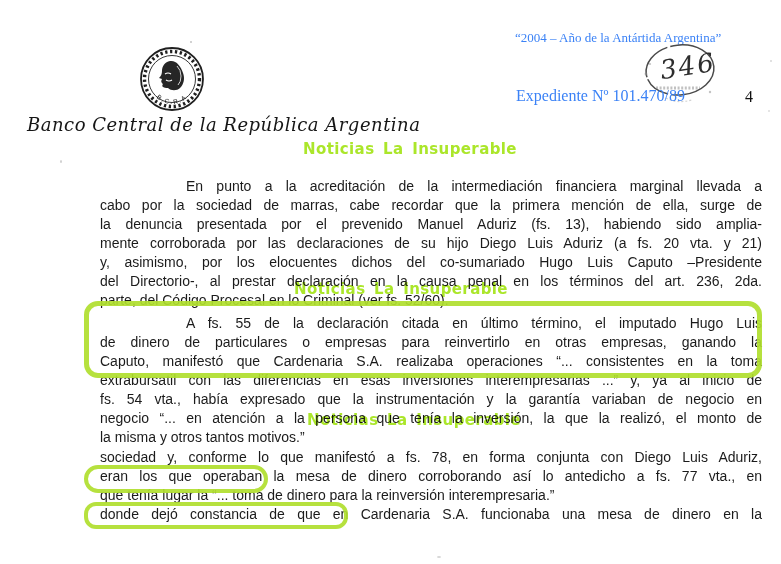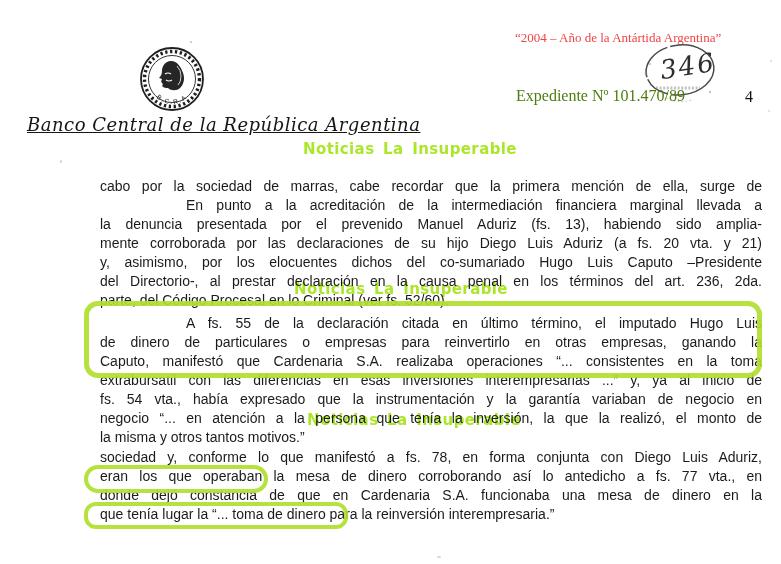--- a/index.html
+++ b/index.html
@@ -1,31 +1,31 @@
 <!DOCTYPE html>
 <html><head>
 <meta charset="utf-8">
 <style>
   html,body{margin:0;padding:0;background:#e8e8e8;}
   .page{position:relative;width:781px;height:564px;background:#ffffff;overflow:hidden;
         font-family:"Liberation Sans",sans-serif;color:#1c1c1c;margin:0 auto;}
 
   
-  .quote{position:absolute;left:515px;top:30px;font:13px "Liberation Serif",serif;color:#ef4444;white-space:nowrap;}
-  .expediente{position:absolute;left:516px;top:87px;font:16px "Liberation Serif",serif;color:#4d7c0f;white-space:nowrap;}
+  .quote{position:absolute;left:515px;top:30px;font:13px "Liberation Serif",serif;color:#3b82f6;white-space:nowrap;}
+  .expediente{position:absolute;left:516px;top:87px;font:16px "Liberation Serif",serif;color:#3b82f6;white-space:nowrap;}
   .pagenum{position:absolute;left:745px;top:88px;font:16px "Liberation Serif",serif;color:#111;}
   .folio{position:absolute;left:636px;top:40px;width:90px;height:66px;}
   .folio svg{position:absolute;left:0;top:0;}
   .folio .num{position:absolute;left:24px;top:11px;font:italic 26px "DejaVu Serif",serif;
               color:#2e2e2e;transform:rotate(-9deg);letter-spacing:2px;}
 
   
   .seal{position:absolute;left:137px;top:44px;width:70px;height:70px;}
   .bankname{position:absolute;left:27px;top:114px;font:italic 18px "DejaVu Serif",serif;
-            letter-spacing:.5px;color:#161616;white-space:nowrap;text-decoration:underline;}
+            letter-spacing:.5px;color:#161616;white-space:nowrap;}
 
   
   .wm{position:absolute;font:700 15px "DejaVu Sans",sans-serif;color:#abe62a;
       letter-spacing:.4px;word-spacing:3px;mix-blend-mode:multiply;white-space:nowrap;z-index:5;}
   .wm1{left:303px;top:140px;} .wm2{left:294px;top:280px;} .wm3{left:307px;top:411px;}
 
   
   .para{position:absolute;left:100px;width:662px;font-size:14px;line-height:19px;color:#1b1b1b;}
   .p1{top:177px;} .p2{top:314px;} .p3{top:448px;}
   .line{height:19px;text-align:justify;text-align-last:justify;}
@@ -80,42 +80,42 @@
     </svg>
   </div>
 
   <div class="bankname">Banco Central de la República Argentina</div>
 
   <div class="wm wm1">Noticias La Insuperable</div>
   <div class="wm wm2">Noticias La Insuperable</div>
   <div class="wm wm3">Noticias La Insuperable</div>
 
   <div class="para p1">
+      <div class="line first">En punto a la acreditación de la intermediación financiera marginal llevada a</div>
       <div class="line">cabo por la sociedad de marras, cabe recordar que la primera mención de ella, surge de</div>
-      <div class="line first">En punto a la acreditación de la intermediación financiera marginal llevada a</div>
       <div class="line">la denuncia presentada por el prevenido Manuel Aduriz (fs. 13), habiendo sido amplia-</div>
       <div class="line">mente corroborada por las declaraciones de su hijo Diego Luis Aduriz (a fs. 20 vta. y 21)</div>
       <div class="line">y, asimismo, por los elocuentes dichos del co-sumariado Hugo Luis Caputo –Presidente</div>
       <div class="line">del Directorio-, al prestar declaración en la causa penal en los términos del art. 236, 2da.</div>
       <div class="line last">parte, del Código Procesal en lo Criminal (ver fs. 52/60).</div>
     </div>
   <div class="para p2">
       <div class="line first">A fs. 55 de la declaración citada en último término, el imputado Hugo Luis</div>
       <div class="line">de dinero de particulares o empresas para reinvertirlo en otras empresas, ganando la</div>
       <div class="line">Caputo, manifestó que Cardenaria S.A. realizaba operaciones “... consistentes en la toma</div>
       <div class="line">extrabursatil con las diferencias en esas inversiones interempresarias ...” y, ya al inicio de</div>
       <div class="line">fs. 54 vta., había expresado que la instrumentación y la garantía variaban de negocio en</div>
       <div class="line">negocio “... en atención a la persona que tenía la inversión, la que la realizó, el monto de</div>
       <div class="line last">la misma y otros tantos motivos.”</div>
     </div>
   <div class="para p3">
       <div class="line">sociedad y, conforme lo que manifestó a fs. 78, en forma conjunta con Diego Luis Aduriz,</div>
       <div class="line">eran los que operaban la mesa de dinero corroborando así lo antedicho a fs. 77 vta., en</div>
+      <div class="line last">que tenía lugar la “... toma de dinero para la reinversión interempresaria.”</div>
       <div class="line">donde dejó constancia de que en Cardenaria S.A. funcionaba una mesa de dinero en la</div>
-      <div class="line last">que tenía lugar la “... toma de dinero para la reinversión interempresaria.”</div>
     </div>
 
   <div class="hl hl-para"></div>
   <div class="hl hl-name"></div>
   <div class="hl hl-mesa"></div>
 
   <div class="speck" style="left:190px;top:41px;width:2px;height:2px;opacity:.5"></div>
   <div class="speck" style="left:60px;top:160px;width:2px;height:3px;opacity:.4"></div>
   <div class="speck" style="left:770px;top:60px;width:2px;height:2px;opacity:.35"></div>
   <div class="speck" style="left:768px;top:110px;width:2px;height:2px;opacity:.3"></div>

